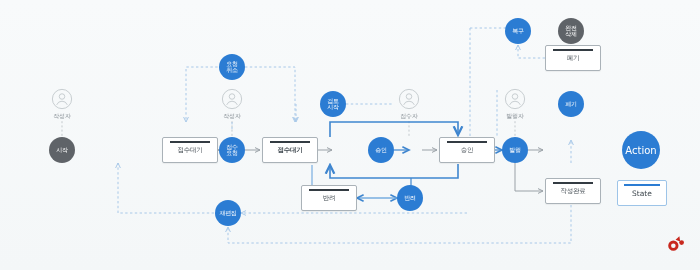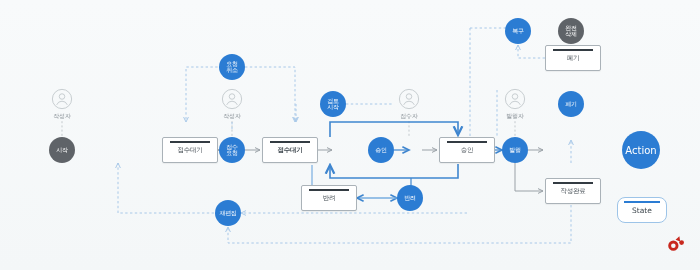--- a/index.html
+++ b/index.html
@@ -311,21 +311,21 @@
     <span>반려</span>
   </div>
 
   <div class="node state-box" style="left:545px; top:45px;">
     <span>폐기</span>
   </div>
 
   <div class="legend-action" style="left:622px; top:131px;">
     <span>Action</span>
   </div>
-  <div class="legend-state" style="left:617px; top:197px;border-radius:8px;">
+  <div class="legend-state" style="left:617px; top:180px;">
     <span>State</span>
   </div>
 
   <svg class="logo" viewBox="0 0 24 24">
     <path d="M10.2 7.2a5.6 5.6 0 1 0 0 11.2 5.6 5.6 0 0 0 0-11.2zm0 3.1a2.5 2.5 0 1 1 0 5 2.5 2.5 0 0 1 0-5z" fill="#c8281e"></path>
     <path d="M12.6 6.4 L16.8 2.4 L17.6 8.2 Z" fill="#c8281e"></path>
     <circle cx="19.2" cy="9.4" r="2.6" fill="#c8281e"></circle>
   </svg>
 
 </div>

